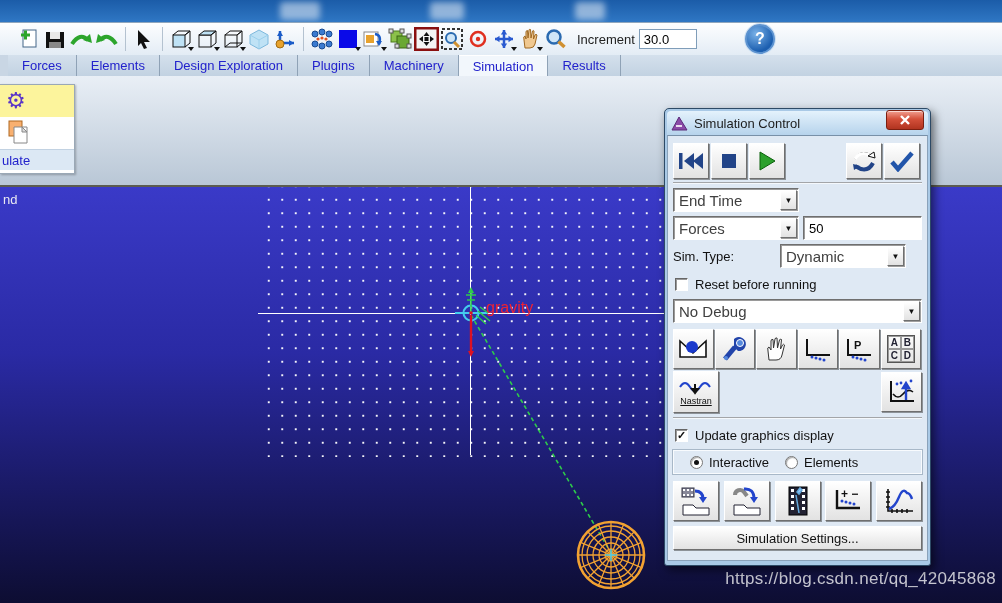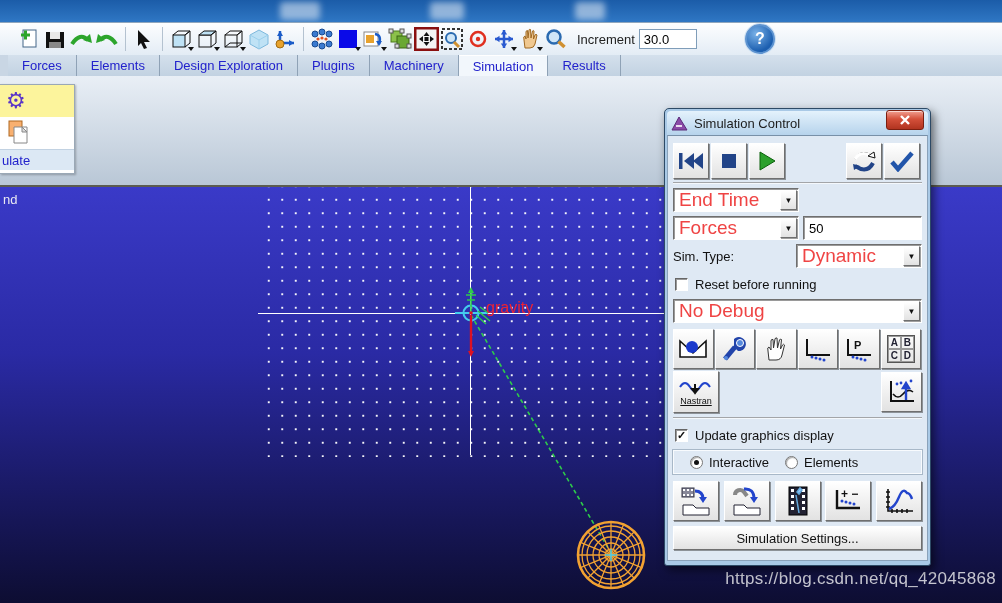--- a/index.html
+++ b/index.html
@@ -81,21 +81,21 @@
     display:flex;align-items:center;justify-content:center;}
   .row{display:flex;align-items:center;flex:0 0 auto;}
 
   .transport{height:42px;border-bottom:2px groove #f4f8fc;margin-bottom:4px;}
   .tpb{width:36px;height:36px;margin-right:2px;}
   .spacer{flex:1;}
 
   .combo{width:126px;height:24px;background:#fff;border:1px solid #6f6f6f;
     border-bottom-color:#fff;border-right-color:#fff;box-shadow:inset 1px 1px 0 #9a9a9a;
     display:flex;align-items:center;box-sizing:border-box;margin-right:4px;}
-  .combo .ctext{flex:1;font-size:19px;padding-left:5px;color:#ef4444;}
+  .combo .ctext{flex:1;font-size:15px;padding-left:5px;color:#404040;}
   .combo .carrow{width:17px;height:20px;margin-right:1px;font-size:8px;color:#111;}
   .field{flex:1;height:24px;background:#fff;border:1px solid #6f6f6f;border-bottom-color:#fff;
     border-right-color:#fff;box-shadow:inset 1px 1px 0 #9a9a9a;box-sizing:border-box;
     font-size:13px;color:#000;display:flex;align-items:center;padding-left:5px;}
   .caret{display:inline-block;width:1px;height:14px;background:#000;margin-left:1px;}
   .frow{margin-bottom:4px;}
   .lbl{font-size:13px;color:#111;}
   .simtyperow .lbl{flex:1;}
   .cbrow{margin:3px 0 3px 2px;height:18px;}
   .cb{width:13px;height:13px;background:#fff;border:1px solid #666;border-bottom-color:#fff;
@@ -427,21 +427,21 @@
           <span class="ctext">Forces</span>
           <span class="btn carrow">▼</span>
         </div>
         <div class="field">
           <span>50</span>
         </div>
       </div>
 
       <div class="row frow simtyperow">
         <span class="lbl">Sim. Type:</span>
-        <div class="combo" style="margin-right:0;gap:24px;">
+        <div class="combo" style="margin-right:16px;gap:24px;">
           <span class="ctext">Dynamic</span>
           <span class="btn carrow">▼</span>
         </div>
       </div>
 
       <div class="row cbrow">
         <span class="cb"></span>
         <span class="lbl">Reset before running</span>
       </div>
 

